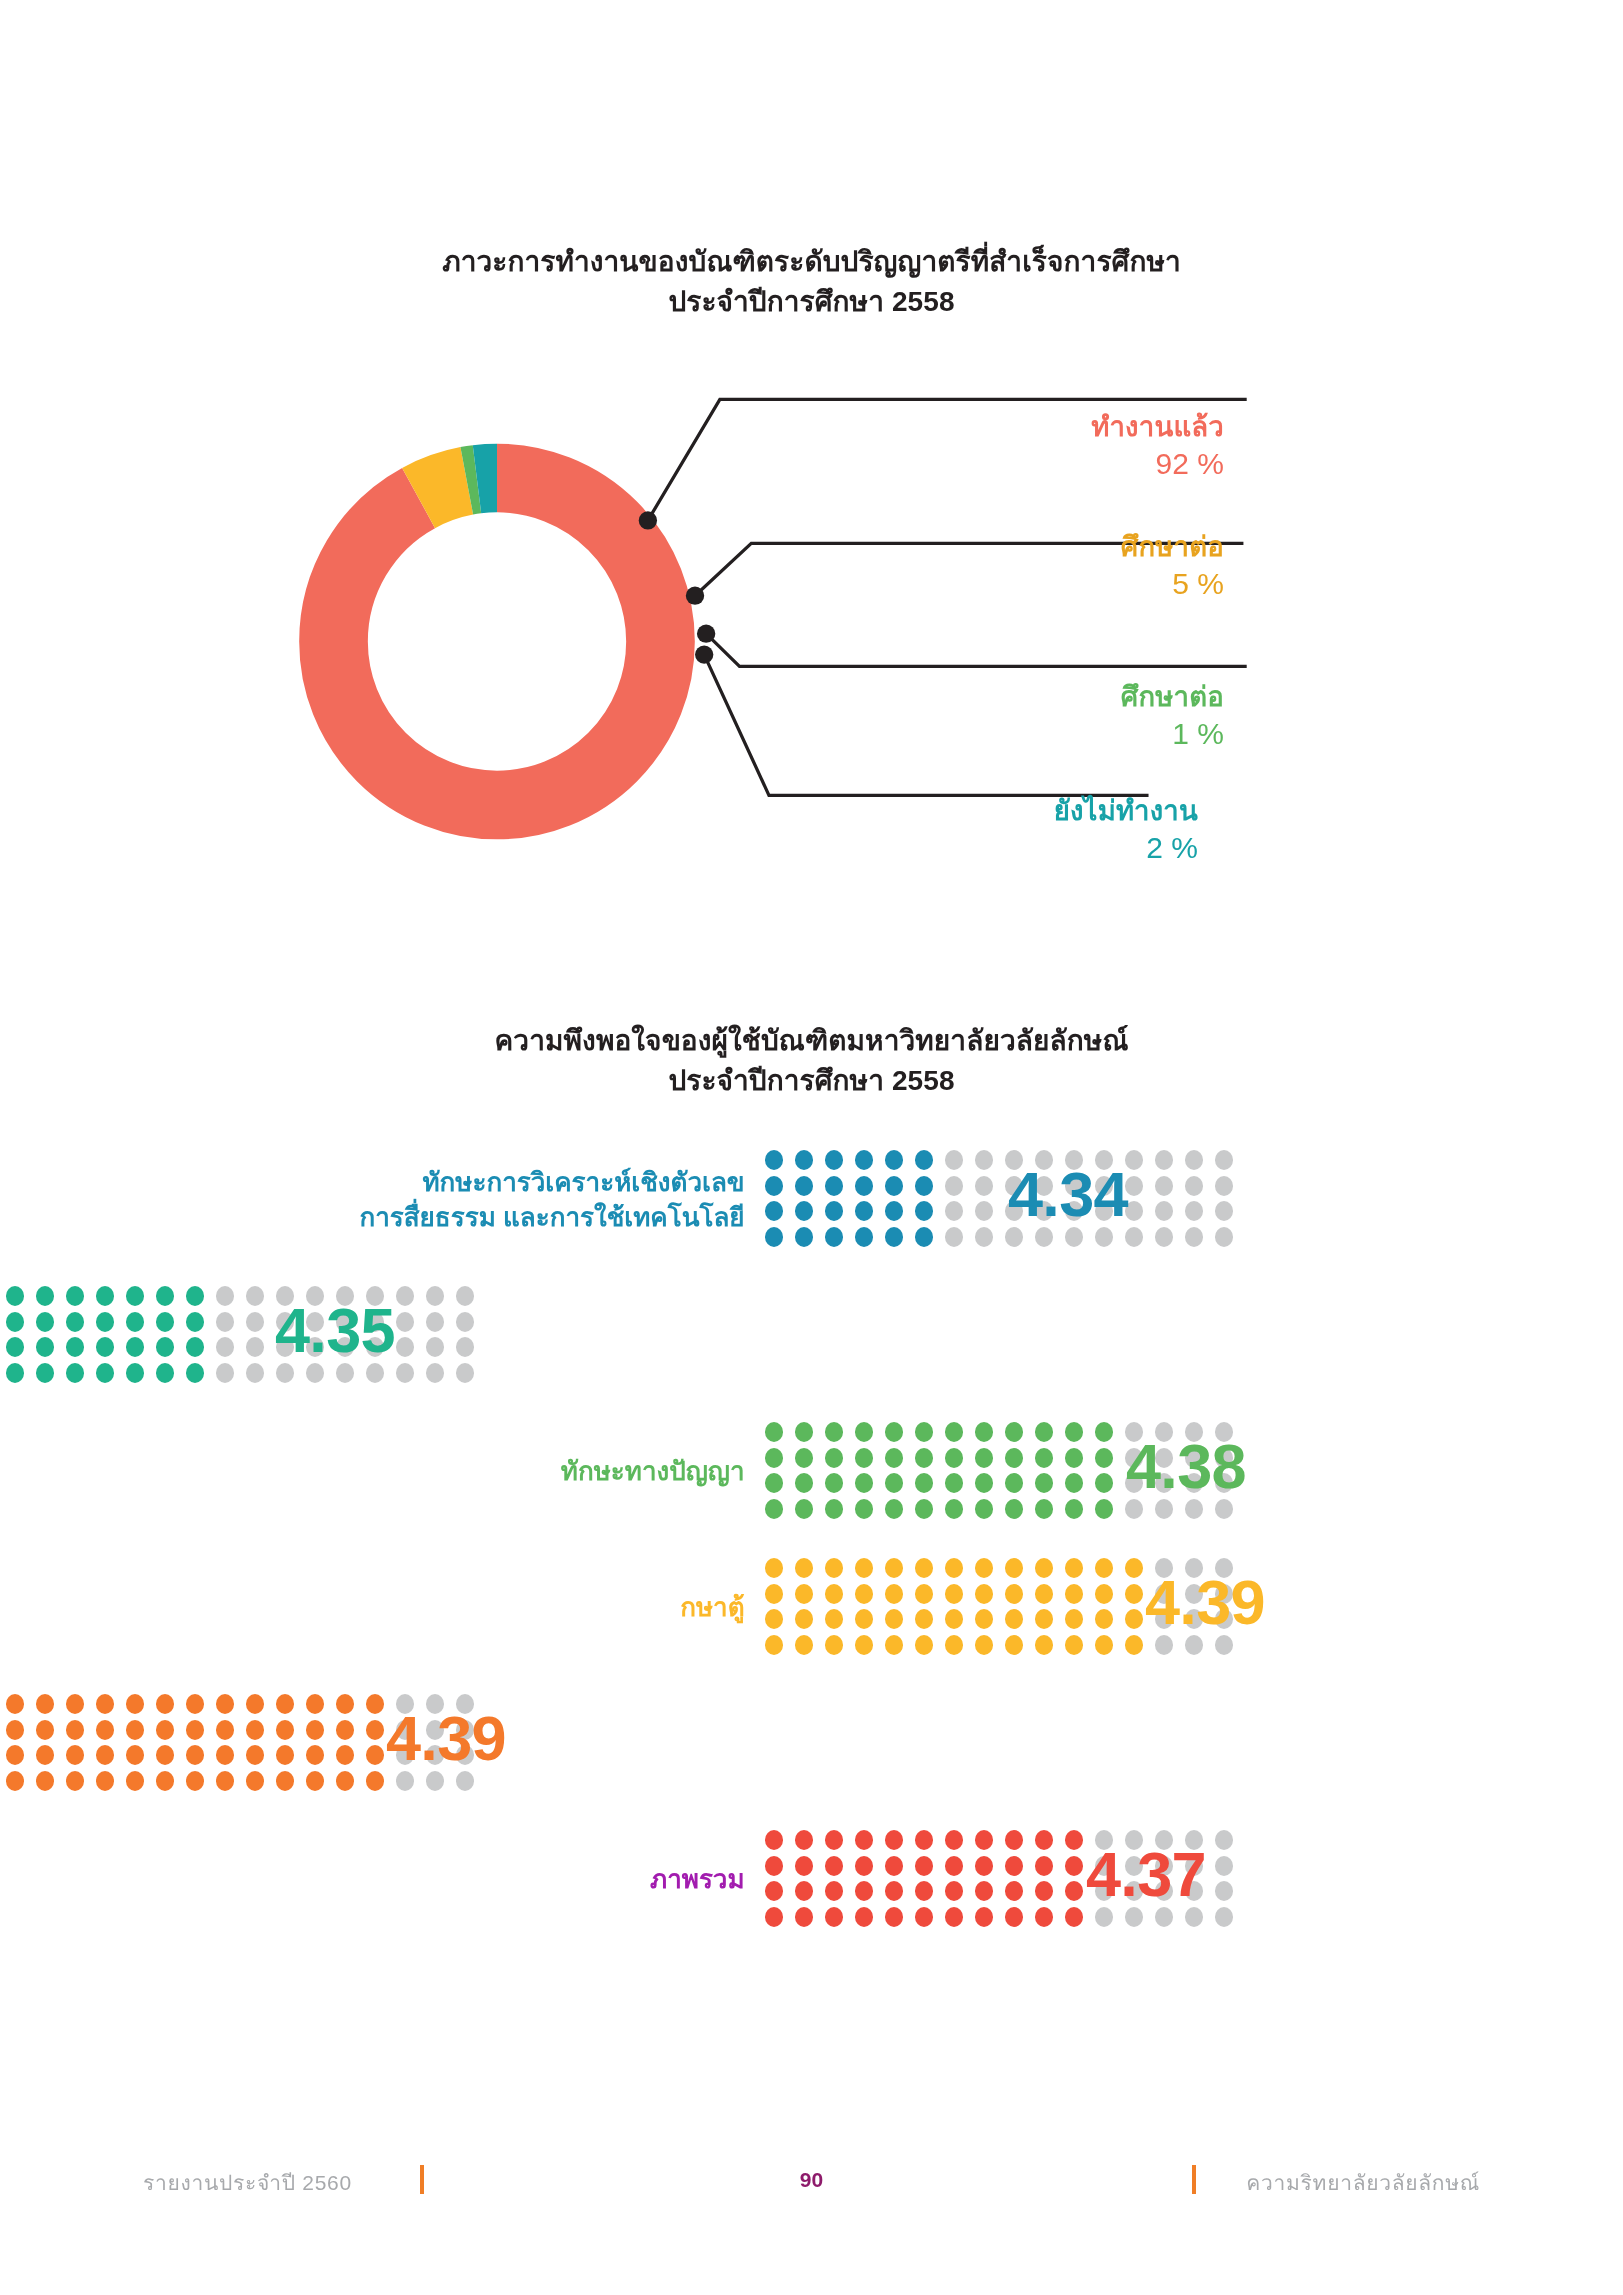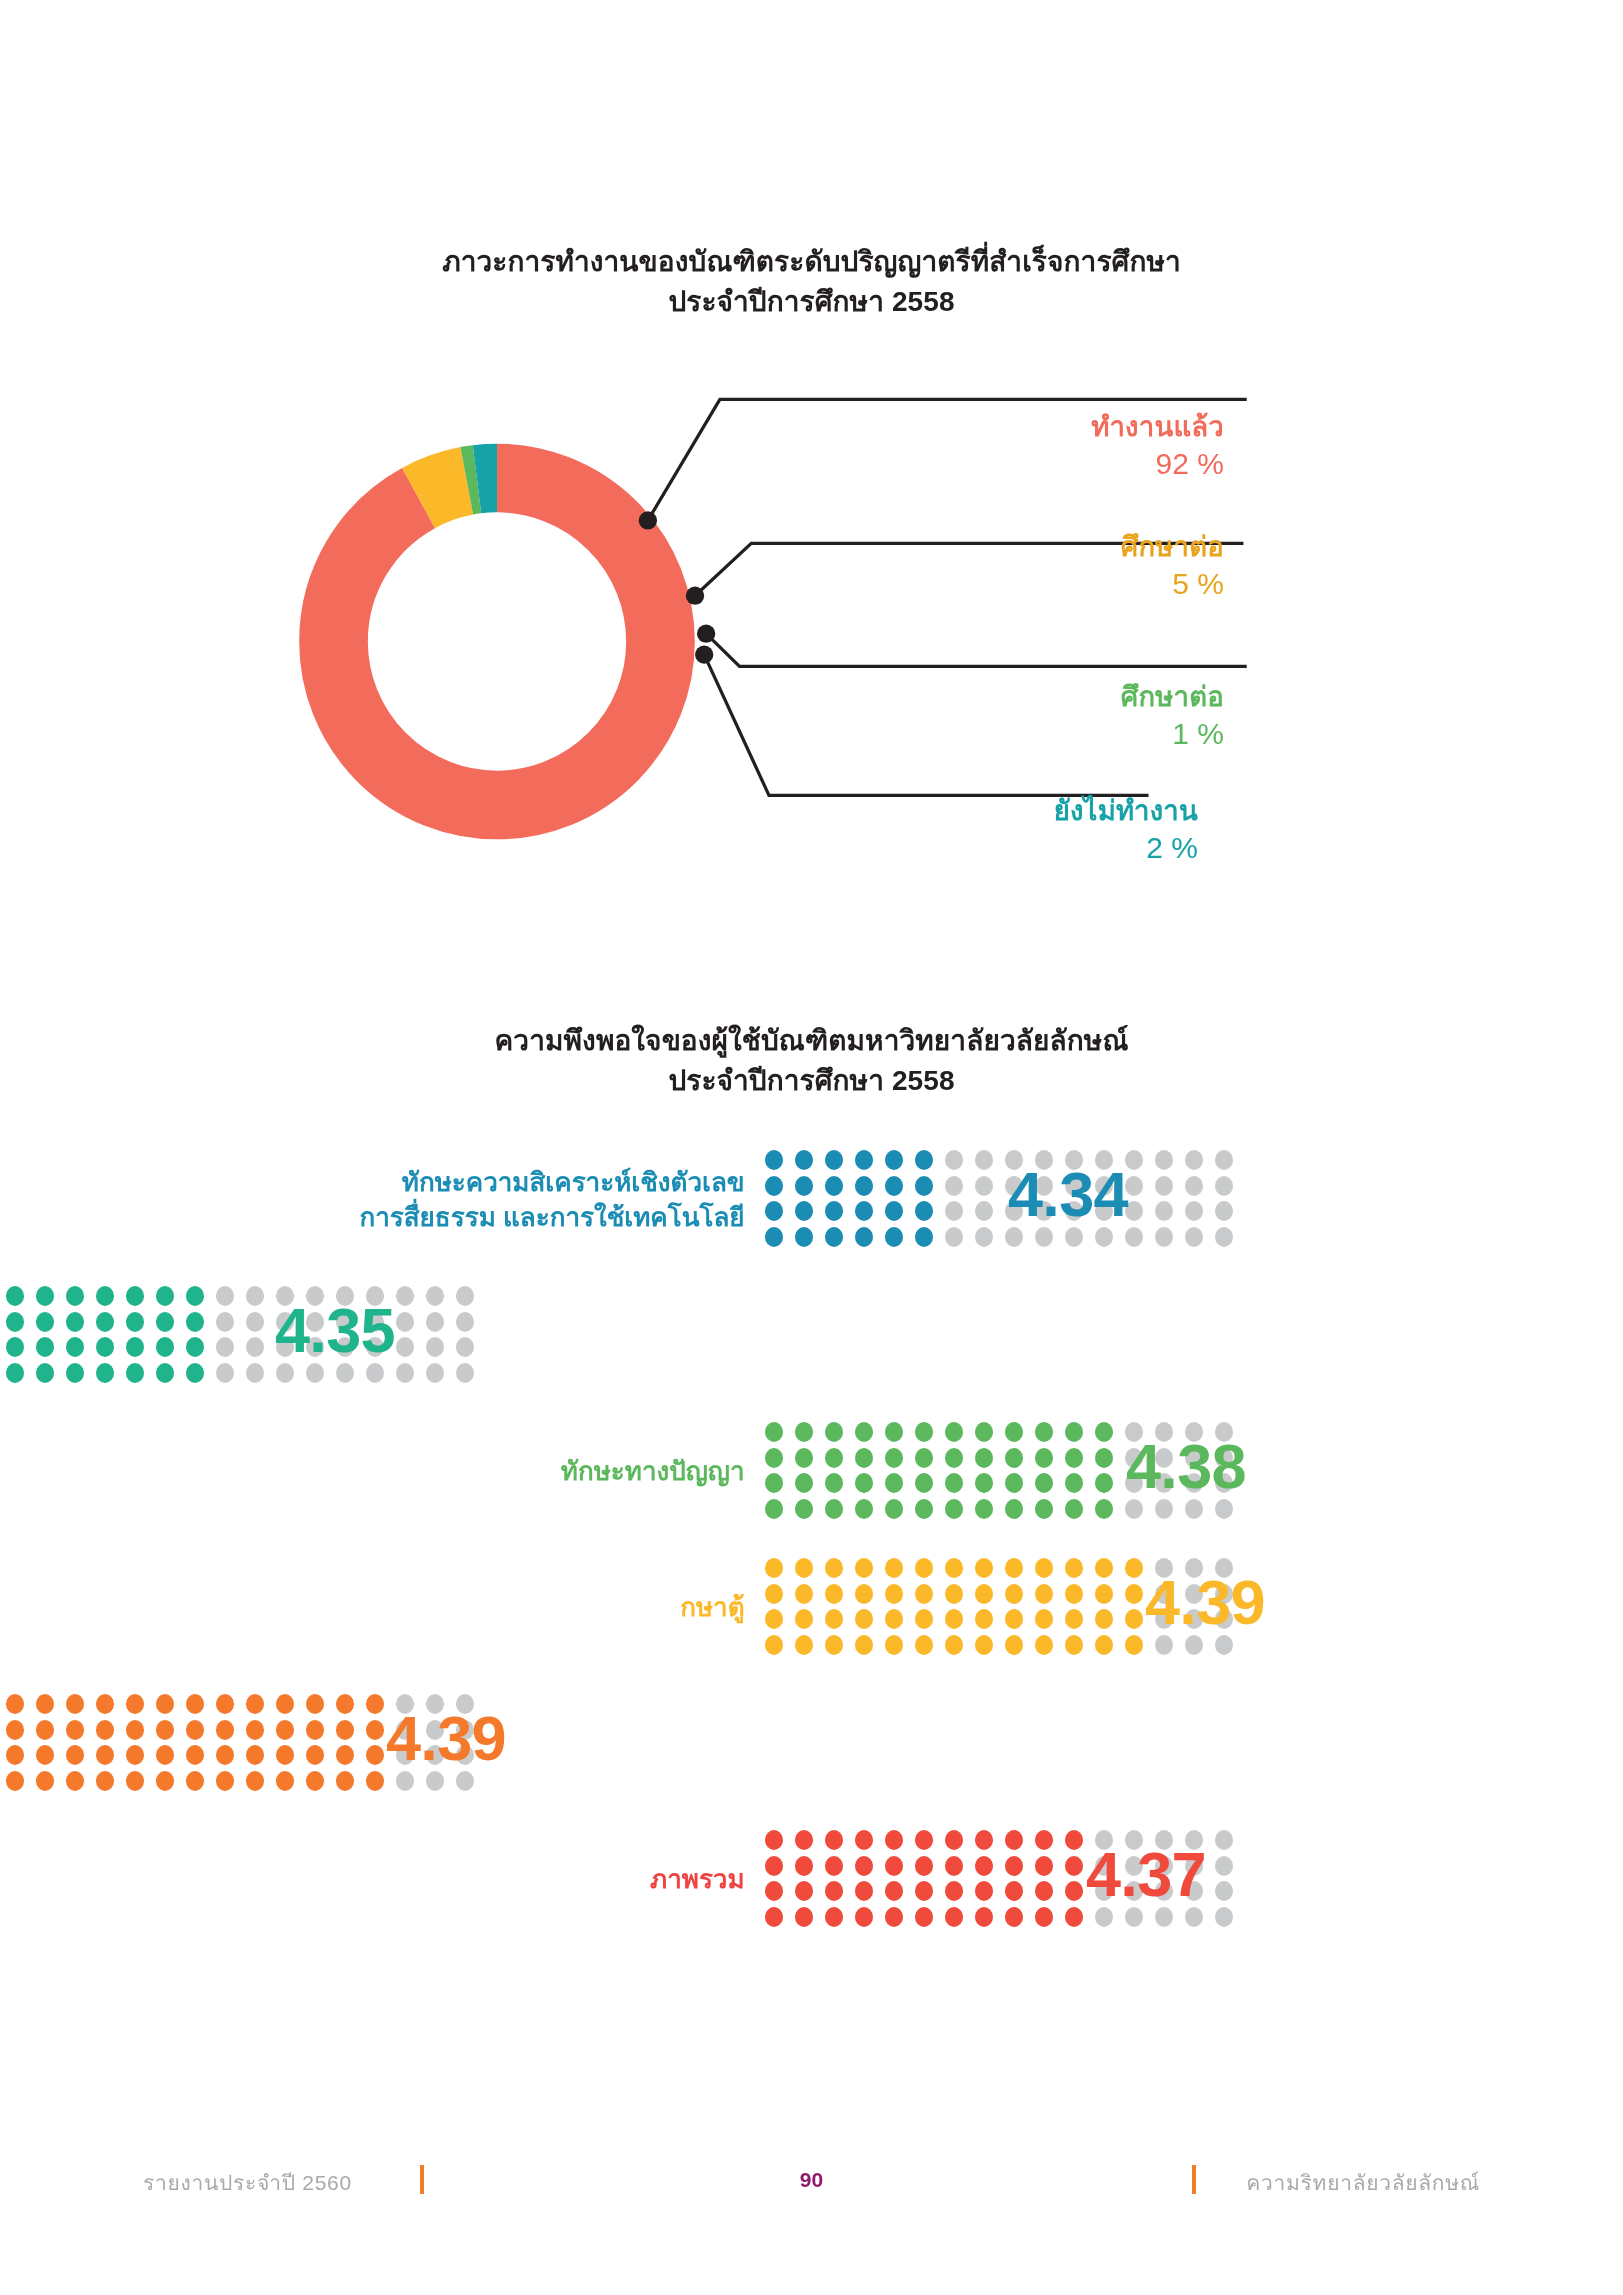--- a/index.html
+++ b/index.html
@@ -186,21 +186,21 @@
 
   <div class="sec-title" id="title2">
     <span>ความพึงพอใจของผู้ใช้บัณฑิตมหาวิทยาลัยวลัยลักษณ์</span>
     <span class="l2">ประจำปีการศึกษา 2558</span>
   </div>
 
   <div id="sat">
 
     <div class="sat-row">
       <div class="sat-label" style="color:#1b8cb3">
-        <span>ทักษะความสิเคราะห์เชิงตัวเลข</span>
+        <span>ทักษะการวิเคราะห์เชิงตัวเลข</span>
         <span class="l2">การสื่ยธรรม และการใช้เทคโนโลยี</span>
       </div>
       <div class="sat-plot">
         <div class="dotgrid">
             <span class="dot" style="background: rgb(27, 140, 179);"></span>
             <span class="dot" style="background: rgb(27, 140, 179);"></span>
             <span class="dot" style="background: rgb(27, 140, 179);"></span>
             <span class="dot" style="background: rgb(27, 140, 179);"></span>
             <span class="dot" style="background: rgb(27, 140, 179);"></span>
             <span class="dot" style="background: rgb(27, 140, 179);"></span>
@@ -555,21 +555,21 @@
             <span class="dot" style="background: rgb(244, 121, 43);"></span>
             <span class="dot" style="background: rgb(201, 202, 203);"></span>
             <span class="dot" style="background: rgb(201, 202, 203);"></span>
             <span class="dot" style="background: rgb(201, 202, 203);"></span>
           </div>
         <span class="sat-value" style="color:#f4792b;left:386px">4.39</span>
       </div>
     </div>
 
     <div class="sat-row">
-      <div class="sat-label" style="color:#ef4444">
+      <div class="sat-label" style="color:#a21caf">
         <span>ภาพรวม</span>
       </div>
       <div class="sat-plot">
         <div class="dotgrid">
             <span class="dot" style="background: rgb(239, 74, 60);"></span>
             <span class="dot" style="background: rgb(239, 74, 60);"></span>
             <span class="dot" style="background: rgb(239, 74, 60);"></span>
             <span class="dot" style="background: rgb(239, 74, 60);"></span>
             <span class="dot" style="background: rgb(239, 74, 60);"></span>
             <span class="dot" style="background: rgb(239, 74, 60);"></span>

